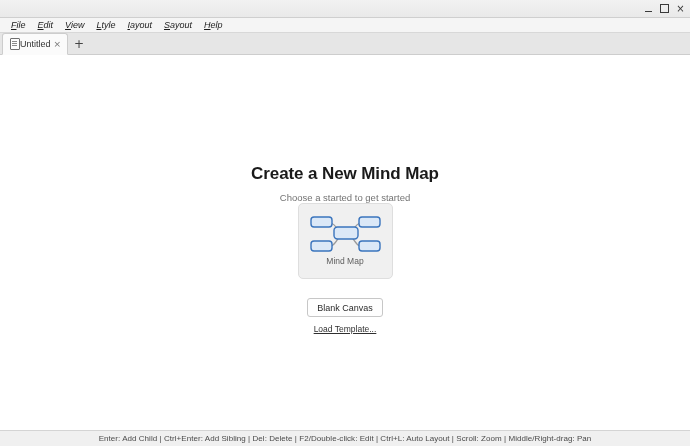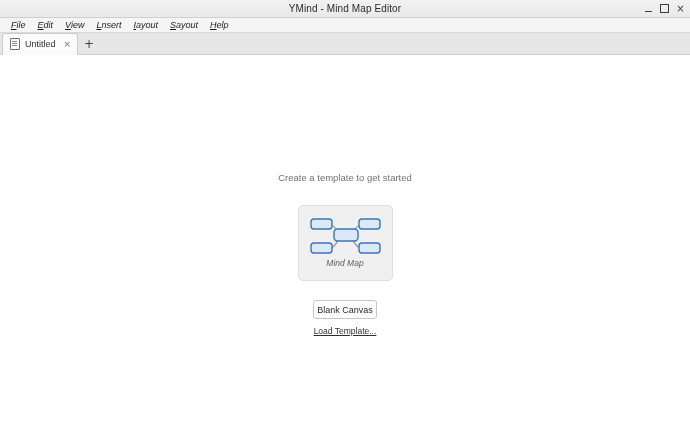--- a/index.html
+++ b/index.html
@@ -105,21 +105,20 @@
     border-bottom: 1px solid #cdcdcd;
     display: flex;
     align-items: flex-end;
     padding-left: 2px;
     flex: none;
   }
   .tab {
     height: 20px;
     display: flex;
     align-items: center;
-    gap: 5px;
     padding: 0 6px 0 7px;
     background: #fbfbfb;
     border: 1px solid #cdcdcd;
     border-bottom: 1px solid #fbfbfb;
     border-radius: 3px 3px 0 0;
     margin-bottom: -1px;
     cursor: pointer;
     position: relative;
   }
   .tab-doc-icon {
@@ -193,22 +192,20 @@
   .welcome-sub {
     font-size: 9.5px;
     color: #737373;
     margin-top: 8px;
   }
 
   
   .templates {
     display: flex;
     gap: 3px;
-    margin-top: 22px;
-    font-style: italic;
   }
   .tpl-card {
     width: 95px;
     height: 76px;
     background: #f0f0f0;
     border: 1px solid #dedede;
     border-radius: 5px;
     display: flex;
     flex-direction: column;
     align-items: center;
@@ -228,21 +225,21 @@
     color: #5e5e5e;
     position: absolute;
     bottom: 12px;
     left: 0; right: 0;
     text-align: center;
   }
 
   
   .blank-btn {
     margin-top: 19px;
-    width: 64px;
+    width: 76px;
     height: 19px;
     background: #fefefe;
     border: 1px solid #c7c7c7;
     border-radius: 3px;
     font-size: 9px;
     color: #2b2b2b;
     display: flex;
     align-items: center;
     justify-content: center;
     cursor: pointer;
@@ -274,54 +271,54 @@
     white-space: nowrap;
     letter-spacing: 0.05px;
   }
 </style>
 </head>
 <body>
 
 <div class="app-window">
 
   <div class="titlebar">
-    <div class="titlebar-title">YMind - Mind Map Editor</div>
     <div class="window-controls">
       <div class="wc-btn">
           <div class="wc-min"></div>
         </div>
       <div class="wc-btn">
           <div class="wc-max"></div>
         </div>
       <div class="wc-btn wc-close">×</div>
     </div>
   </div>
 
   <div class="menubar">
     <div class="menu-item"><span class="mn">F</span><span>ile</span></div>
     <div class="menu-item"><span class="mn">E</span><span>dit</span></div>
     <div class="menu-item"><span class="mn">V</span><span>iew</span></div>
-    <div class="menu-item"><span class="mn">L</span><span>nsert</span></div>
+    <div class="menu-item"><span class="mn">L</span><span>tyle</span></div>
     <div class="menu-item"><span class="mn">I</span><span>ayout</span></div>
     <div class="menu-item"><span class="mn">S</span><span>ayout</span></div>
     <div class="menu-item"><span class="mn">H</span><span>elp</span></div>
   </div>
 
   <div class="tabbar">
     <div class="tab">
       <span class="tab-doc-icon"></span>
       <span class="tab-label">Untitled</span>
       <span class="tab-close">×</span>
     </div>
     <div class="tab-add">+</div>
   </div>
 
   <div class="canvas">
     <div class="welcome">
-      <div class="welcome-sub">Create a template to get started</div>
+      <div class="welcome-title">Create a New Mind Map</div>
+      <div class="welcome-sub">Choose a started to get started</div>
 
       <div class="templates">
 
         <div class="tpl-card">
           <svg class="tpl-thumb" viewBox="0 0 89 50">
             <path d="M30 15 C36 17 36 24 43 25" fill="none" stroke="#9a9a9a" stroke-width="1.3"></path>
             <path d="M30 38 C36 36 36 28 43 26" fill="none" stroke="#9a9a9a" stroke-width="1.3"></path>
             <path d="M59 15 C53 17 53 24 46 25" fill="none" stroke="#9a9a9a" stroke-width="1.3"></path>
             <path d="M59 38 C53 36 53 28 46 26" fill="none" stroke="#9a9a9a" stroke-width="1.3"></path>
             <rect x="33" y="19" width="24" height="12" rx="3.5" fill="#dbe8f7" stroke="#3a74bd" stroke-width="1.4"></rect>
@@ -335,14 +332,17 @@
 
 
 
       </div>
 
       <div class="blank-btn">Blank Canvas</div>
       <div class="load-link">Load Template...</div>
     </div>
   </div>
 
+  <div class="statusbar">
+    <div class="status-text">Enter: Add Child  |  Ctrl+Enter: Add Sibling  |  Del: Delete  |  F2/Double-click: Edit  |  Ctrl+L: Auto Layout  |  Scroll: Zoom  |  Middle/Right-drag: Pan</div>
+  </div>
 
 </div>
 
 </body></html>

